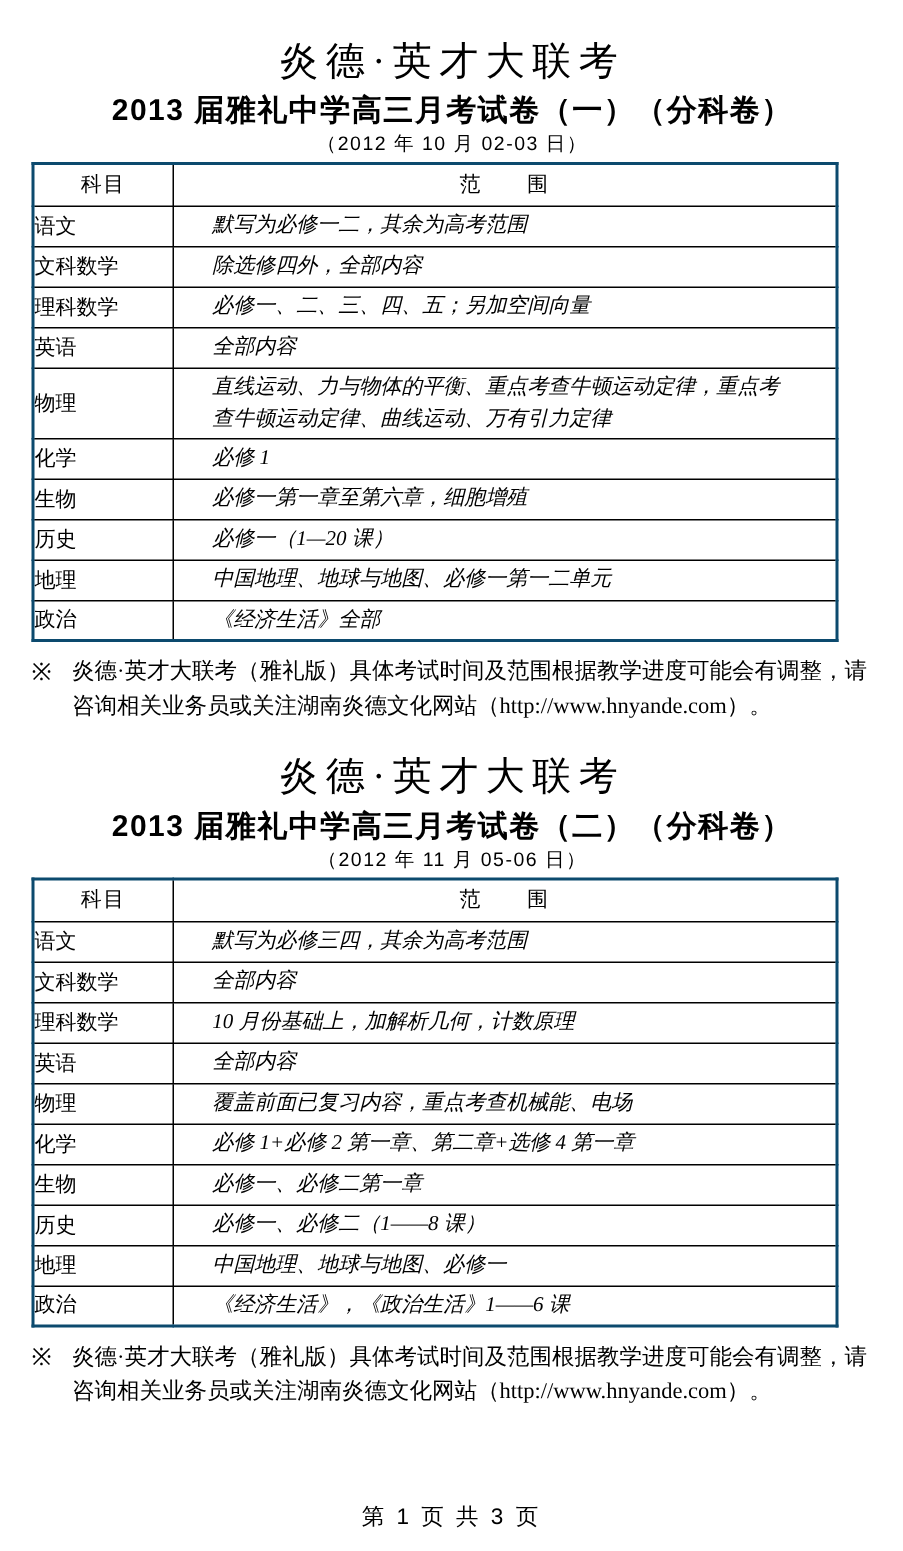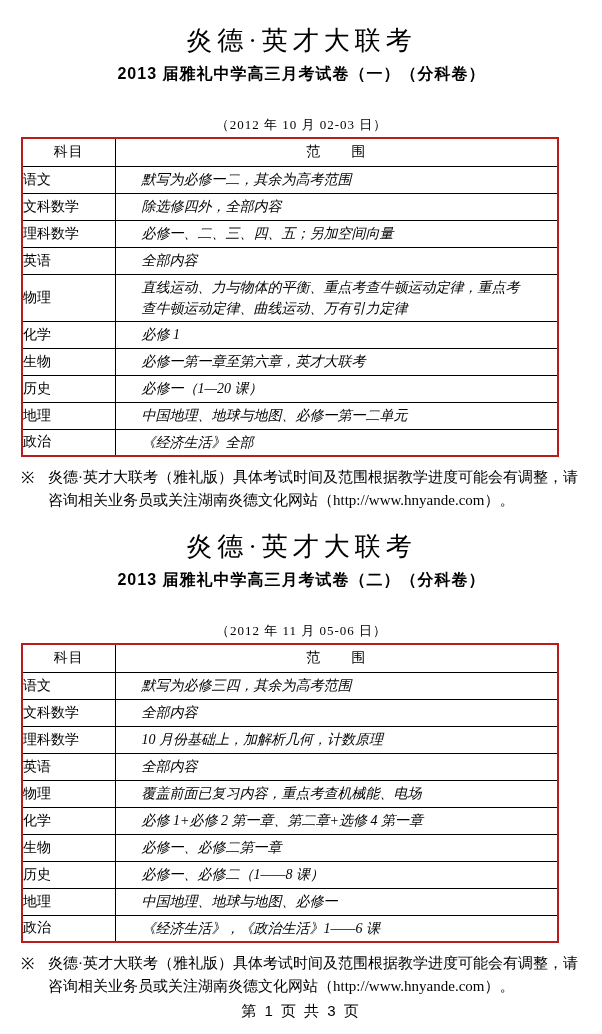--- a/index.html
+++ b/index.html
@@ -14,41 +14,41 @@
 
   .brand {
     text-align: center;
     font-family: "Liberation Serif", serif;
     font-size: 26px;
     letter-spacing: 5px;
     line-height: 25px;
   }
   .main-title {
     text-align: center;
-    font-size: 16px;
+    font-size: 20px;
     font-weight: bold;
     letter-spacing: 1px;
     margin-top: 9px;
     line-height: 24px;
     font-family: "Liberation Sans", sans-serif;
   }
   .date-line {
     text-align: center;
-    font-family: Liberation Serif, serif;
+    font-family: Liberation Sans, sans-serif;
     font-size: 13px;
     letter-spacing: 1px;
-    margin-top: 31px;
+    margin-top: 2px;
     line-height: 15px;
   }
 
   table.scope-table {
     border-collapse: collapse;
     width: 538px;
     margin-top: 5px;
-    border: 2px solid #b91c1c;
+    border: 2px solid #0c4a6e;
     table-layout: fixed;
   }
   .scope-table th, .scope-table td {
     border: 1px solid #000;
     font-size: 14px;
     font-weight: normal;
     vertical-align: middle;
   }
   .scope-table th { height: 28px; text-align: center; letter-spacing: 1px; }
   .scope-table th.col-subject, .scope-table td.subject { width: 93px; }
@@ -125,21 +125,21 @@
             <td class="range">直线运动、力与物体的平衡、重点考查牛顿运动定律，重点考查牛顿运动定律、曲线运动、万有引力定律</td>
           </tr>
 
           <tr>
             <td class="subject">化学</td>
             <td class="range">必修 1</td>
           </tr>
 
           <tr>
             <td class="subject">生物</td>
-            <td class="range">必修一第一章至第六章，英才大联考</td>
+            <td class="range">必修一第一章至第六章，细胞增殖</td>
           </tr>
 
           <tr>
             <td class="subject">历史</td>
             <td class="range">必修一（1—20 课）</td>
           </tr>
 
           <tr>
             <td class="subject">地理</td>
             <td class="range">中国地理、地球与地图、必修一第一二单元</td>

